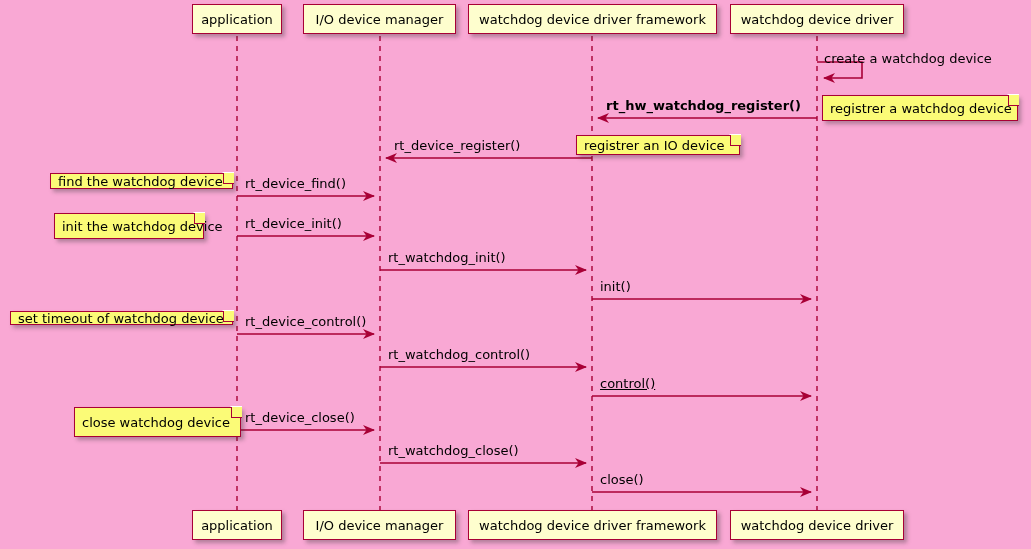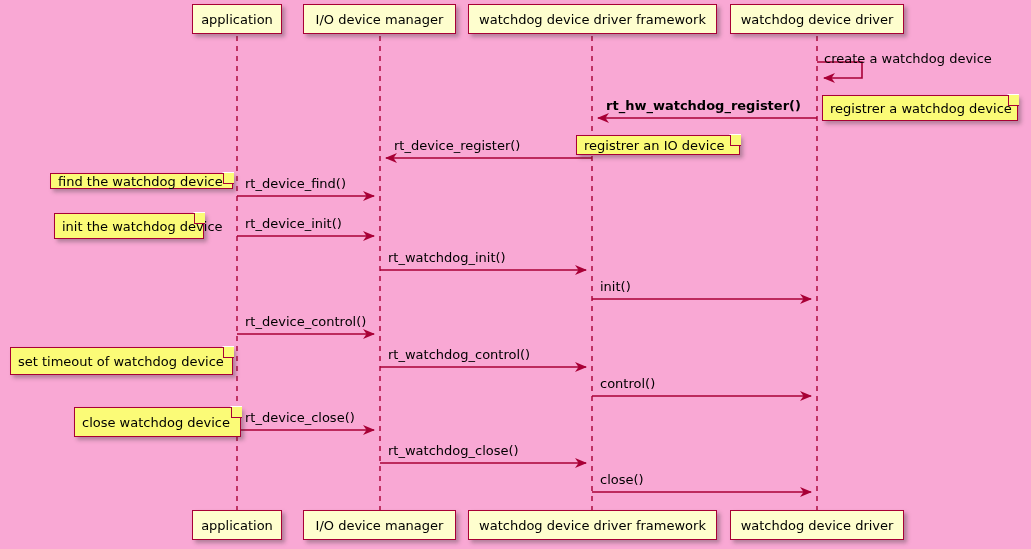--- a/index.html
+++ b/index.html
@@ -175,21 +175,21 @@
     <span class="fold-cover"></span>
     <span class="fold"></span>
   </div>
 
   <div class="note" style="left:54px; top:213px; width:150px; height:26px;">
     <span>init the watchdog device</span>
     <span class="fold-cover"></span>
     <span class="fold"></span>
   </div>
 
-  <div class="note" style="left:10px; top:311px; width:223px; height:28px;margin-top:36px;">
+  <div class="note" style="left:10px; top:311px; width:223px; height:14px;">
     <span>set timeout of watchdog device</span>
     <span class="fold-cover"></span>
     <span class="fold"></span>
   </div>
 
   <div class="note" style="left:74px; top:407px; width:167px; height:30px;">
     <span>close watchdog device</span>
     <span class="fold-cover"></span>
     <span class="fold"></span>
   </div>
@@ -205,21 +205,21 @@
   <div class="msg-label" style="left:245px; top:217px;">rt_device_init()</div>
 
   <div class="msg-label" style="left:388px; top:251px;">rt_watchdog_init()</div>
 
   <div class="msg-label" style="left:600px; top:280px;text-align:center;">init()</div>
 
   <div class="msg-label" style="left:245px; top:315px;">rt_device_control()</div>
 
   <div class="msg-label" style="left:388px; top:348px;">rt_watchdog_control()</div>
 
-  <div class="msg-label" style="left:600px; top:377px;">control()</div>
+  <div class="msg-label" style="left:600px; top:377px;text-decoration:underline;">control()</div>
 
   <div class="msg-label" style="left:245px; top:411px;">rt_device_close()</div>
 
   <div class="msg-label" style="left:388px; top:444px;">rt_watchdog_close()</div>
 
   <div class="msg-label" style="left:600px; top:473px;text-align:right;">close()</div>
 
 </div>
 
 </body></html>

